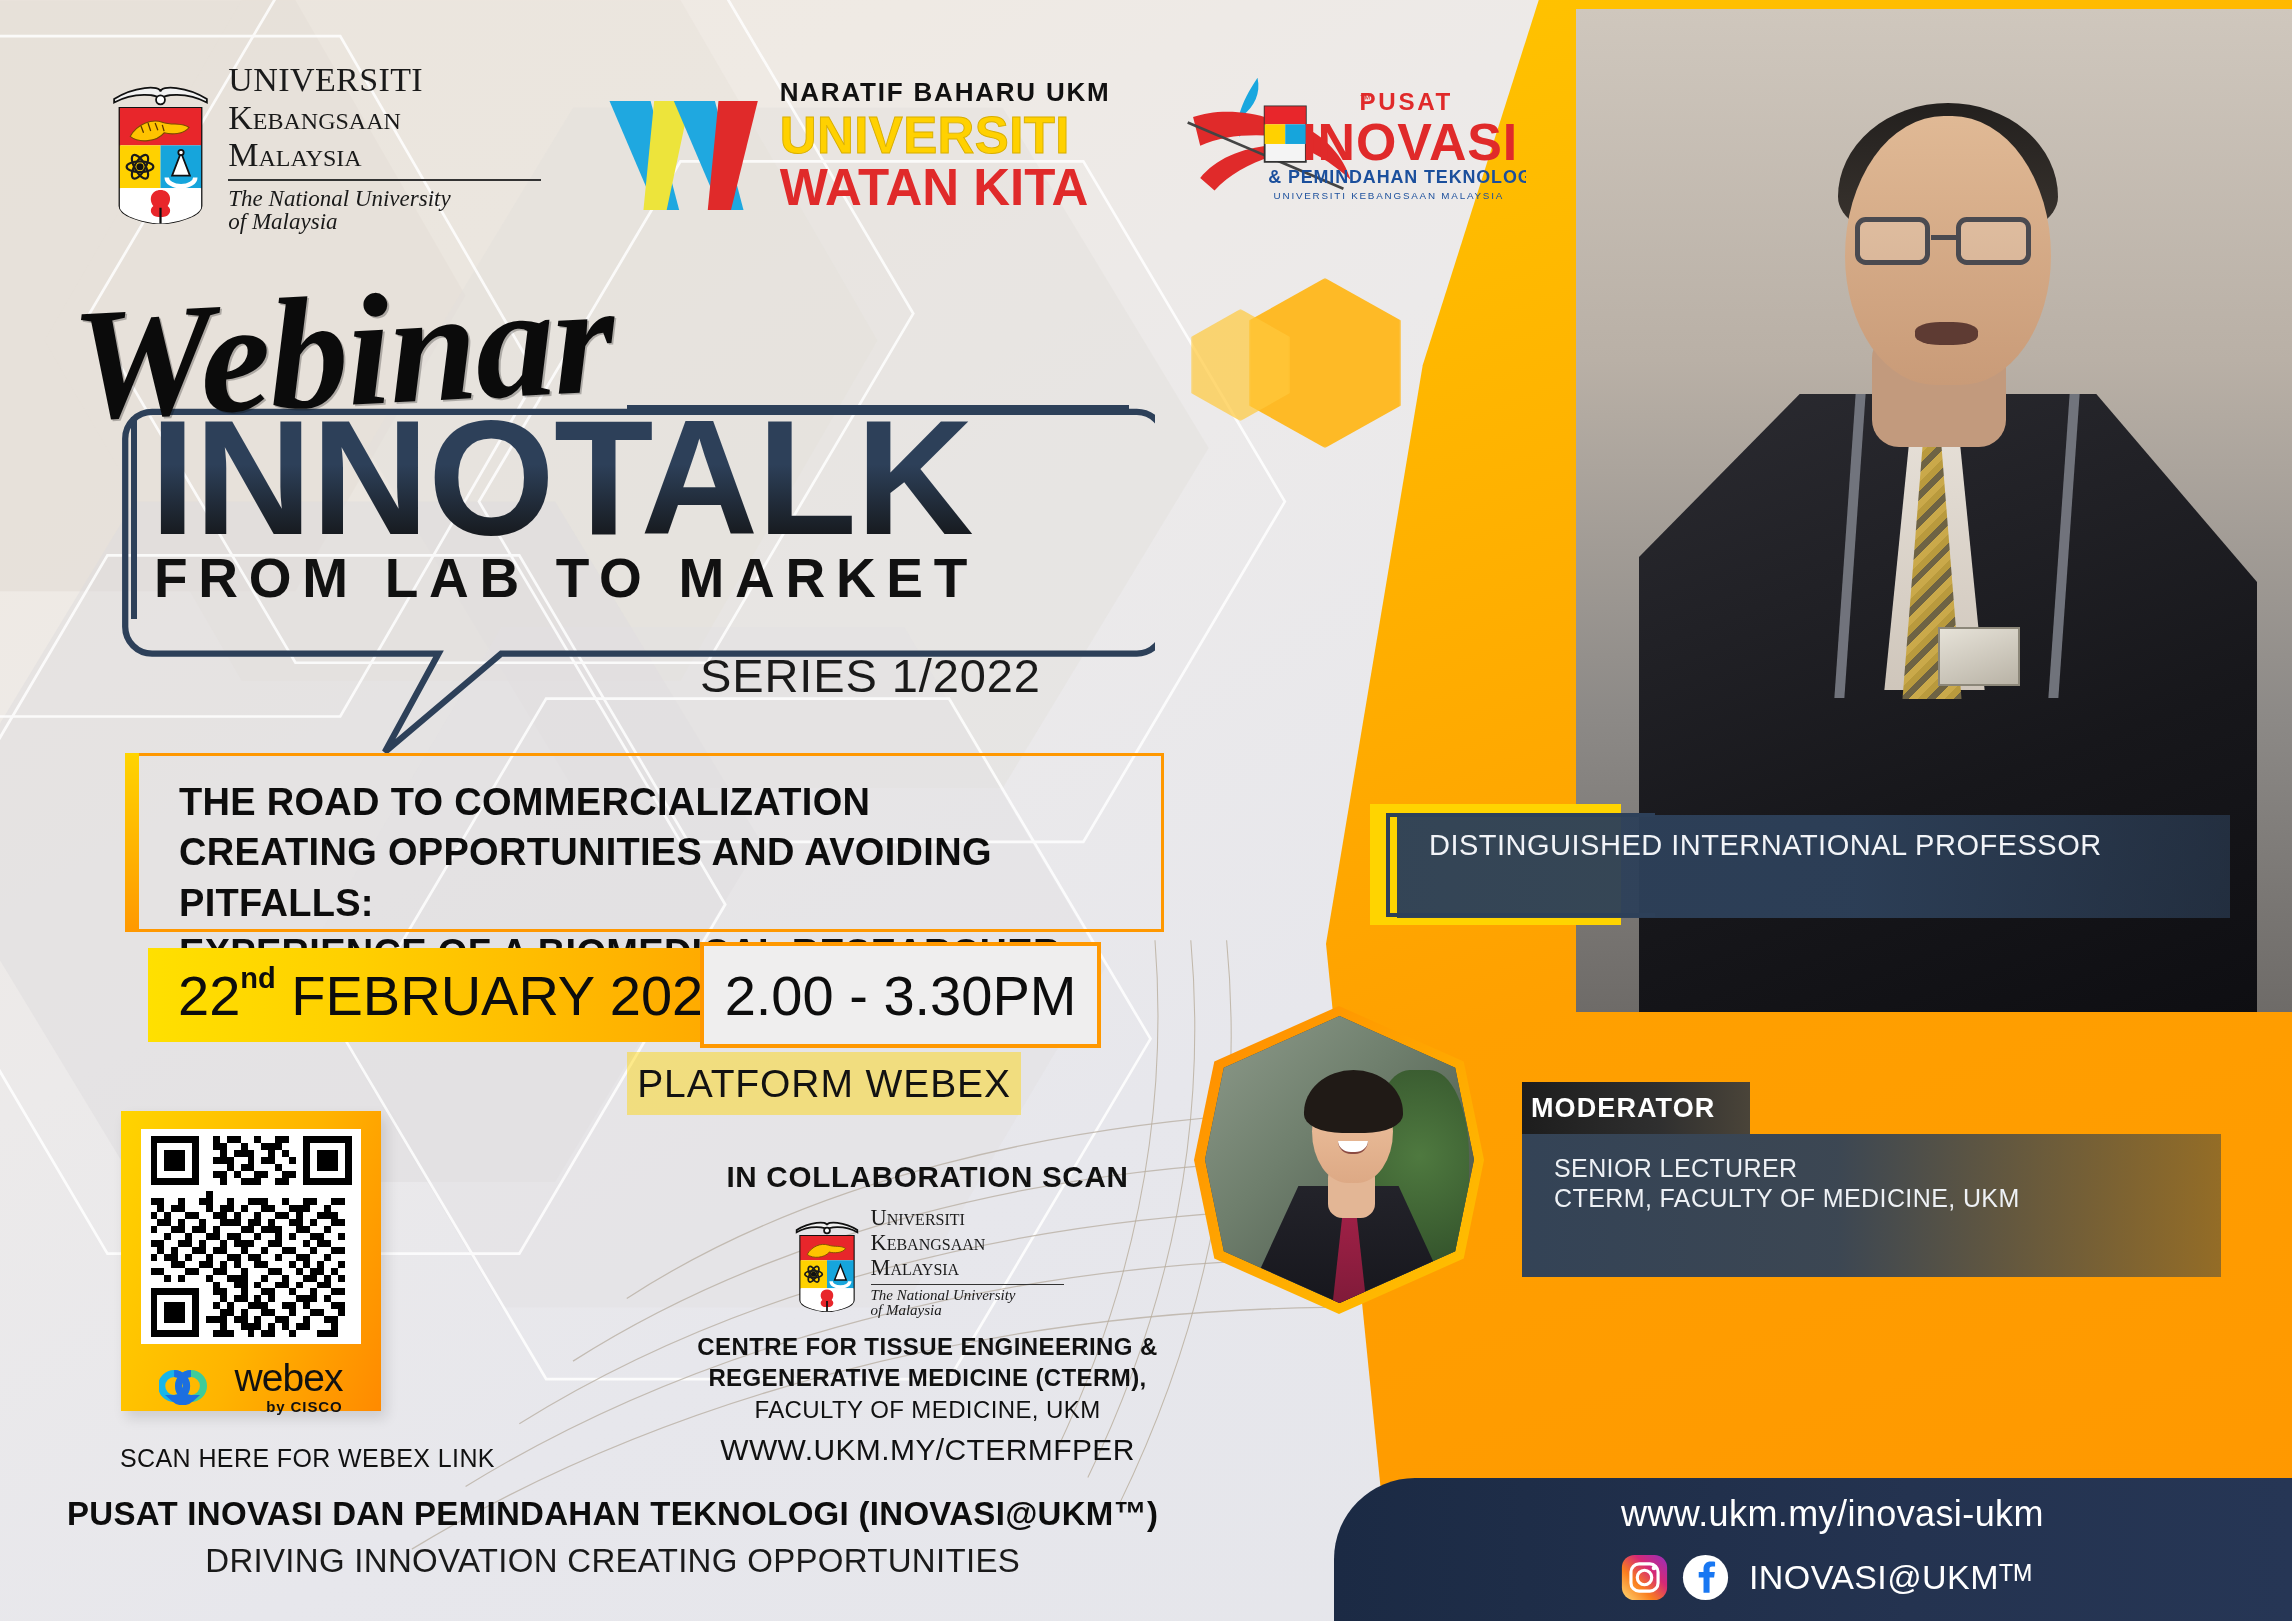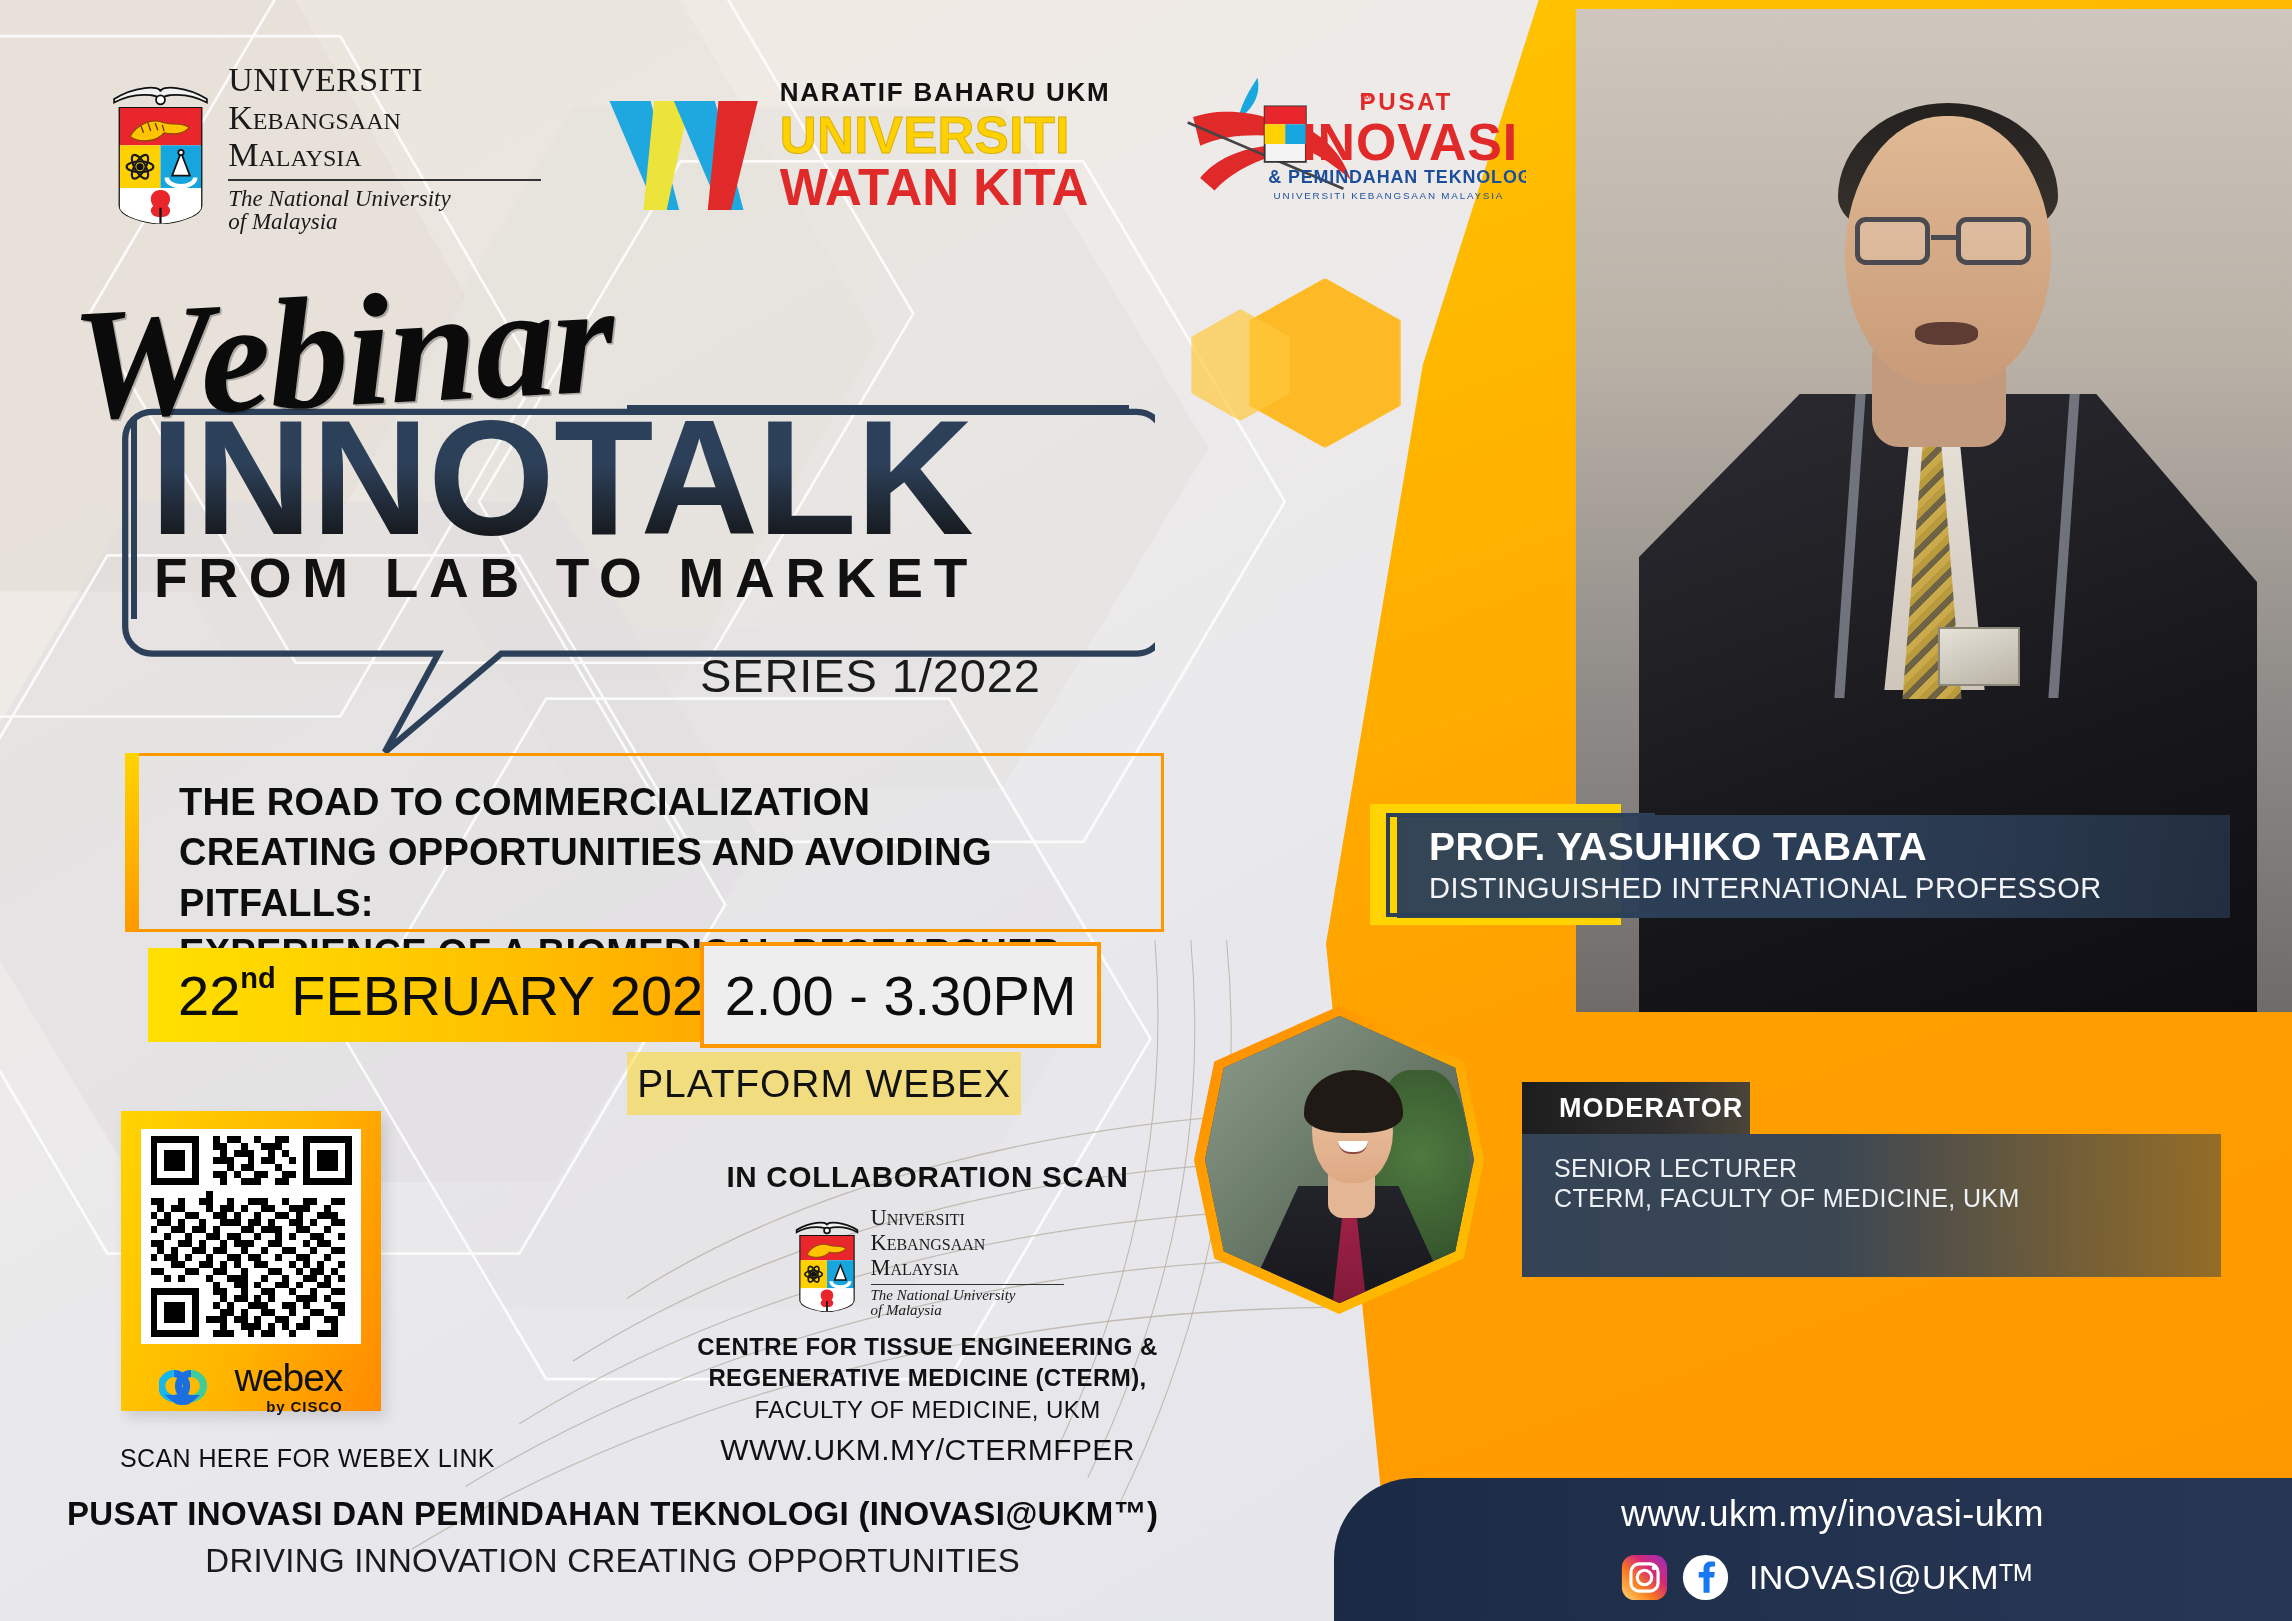--- a/index.html
+++ b/index.html
@@ -538,40 +538,39 @@
     <div style="font-size:24px;font-weight:800;color:#111;letter-spacing:0.4px;margin-top:3.6px;">REGENERATIVE MEDICINE (CTERM),</div>
     <div style="font-size:24px;font-weight:400;color:#111;letter-spacing:0.4px;margin-top:3.6px;">FACULTY OF MEDICINE, UKM</div>
     <div style="font-size:30px;font-weight:400;color:#111;letter-spacing:0.4px;margin-top:9px;">WWW.UKM.MY/CTERMFPER</div>
   </div>
 
   <div style="position:absolute;left:1370px;top:804px;width:251px;height:121px;background:#FFD400;z-index:8;"></div>
   <div style="position:absolute;left:1386px;top:813px;width:269px;height:104px;border:4.5px solid #2d4059;border-right:none;z-index:9;"></div>
   <div style="position:absolute;left:1397px;top:815px;width:833px;height:103px;
               background:linear-gradient(90deg,rgba(45,64,89,.97) 0%,rgba(45,64,89,.95) 55%,rgba(45,64,89,.62) 100%);
               z-index:10;padding:10.7px 0 0 32px;">
-    <div style="font-size:39px;font-weight:800;color:#fff;letter-spacing:0.4px;line-height:1.1;">PROF. YASUHIKO TABATA</div>
     <div style="font-size:29px;font-weight:400;color:#f2f4f8;letter-spacing:0.5px;margin-top:3.6px;">DISTINGUISHED INTERNATIONAL PROFESSOR</div>
   </div>
 
   <div class="md-ring" style="z-index:8;"></div>
   <div id="modPhoto" style="z-index:9;">
     <div class="md-bg"></div>
     <div class="md-plant"></div>
     <div class="md-body"></div>
     <div class="md-blouse"></div>
     <div class="md-neck"></div>
     <div class="md-hair"></div>
     <div class="md-head"></div>
     <div class="md-hairfront"></div>
     <div class="md-smile"></div>
   </div>
 
   <div style="position:absolute;left:1522px;top:1082px;width:228px;height:52px;
               background:linear-gradient(90deg,#1d1d1d 0%,#2f2f2f 60%,#4a4439 100%);
-              display:flex;align-items:center;padding-left:37px;z-index:10;">
+              display:flex;align-items:center;padding-left:9px;z-index:10;">
     <span style="font-size:27px;font-weight:700;color:#fff;letter-spacing:1.1px;">MODERATOR</span>
   </div>
   <div style="position:absolute;left:1522px;top:1134px;width:699px;height:143px;
               background:linear-gradient(90deg,rgba(45,64,89,.97) 0%,rgba(45,64,89,.93) 45%,rgba(60,70,70,.55) 100%);
               z-index:10;padding:14.3px 0 0 32px;">
     <div style="font-size:25px;font-weight:400;color:#eef1f5;letter-spacing:0.4px;margin-top:5.4px;">SENIOR LECTURER</div>
     <div style="font-size:25px;font-weight:400;color:#eef1f5;letter-spacing:0.4px;margin-top:1.8px;">CTERM, FACULTY OF MEDICINE, UKM</div>
   </div>
 
   <div style="position:absolute;left:67px;bottom:41px;z-index:12;">

